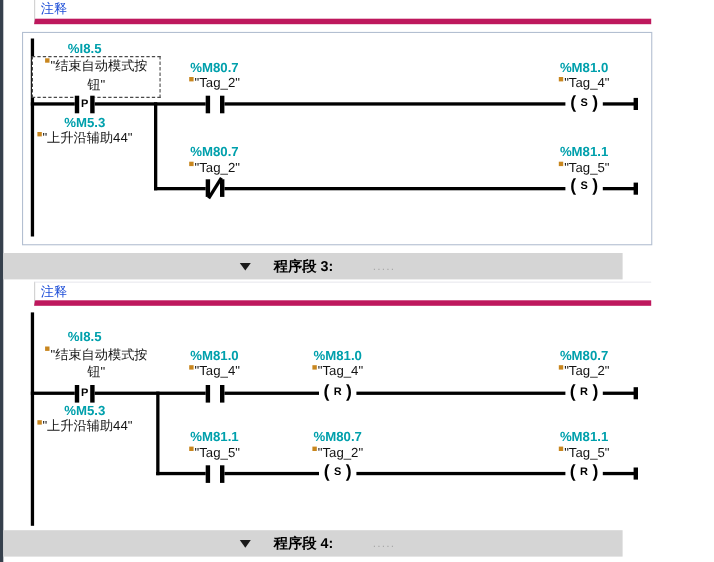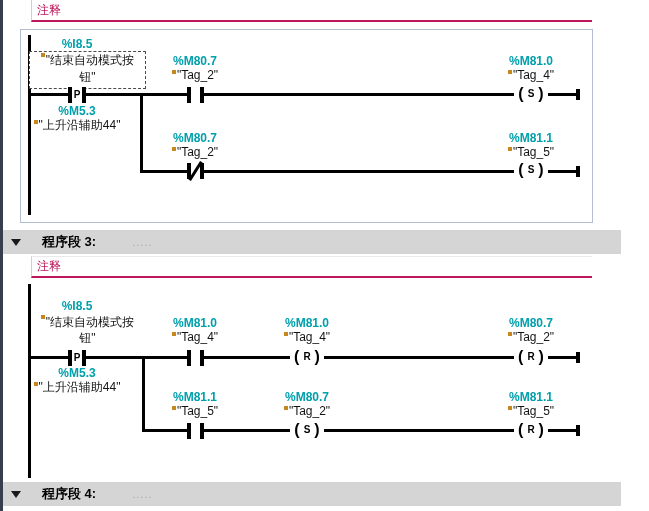--- a/index.html
+++ b/index.html
@@ -2,22 +2,22 @@
 <html style="--operand: #00a0ac; --tagicon: #c8861e; --headerbg: #d5d5d5;"><head>
 <meta charset="utf-8">
 <style>
   html,body{margin:0;padding:0;background:#fff;}
   .screen{position:relative;width:649px;height:511px;overflow:hidden;background:#fff;
           font-family:"Liberation Sans",sans-serif;}
   .edge-strip{position:absolute;left:0;top:0;width:3px;height:511px;background:#36404c;}
 
   
   .comment{position:absolute;left:31px;width:561px;height:22px;
-           border-left:1px solid #cfcfcf;border-bottom:2px solid #be185d;
-           color:#be185d;font-size:12px;display:flex;align-items:center;padding-left:5px;box-sizing:border-box;}
+           border-left:1px solid #cfcfcf;border-bottom:5px solid #be185d;
+           color:#1d4ed8;font-size:12px;display:flex;align-items:center;padding-left:5px;box-sizing:border-box;}
   .comment.bordertop{border-top:1px solid #e9e9ee;}
 
   
   .frame{position:absolute;border:1px solid #b3bfd1;background:transparent;}
 
   
   .hline{position:absolute;height:3px;background:#000;}
   .vline{position:absolute;width:3px;background:#000;}
   .etick{position:absolute;width:4px;height:11px;background:#000;}
 
@@ -39,22 +39,22 @@
   .tname{position:absolute;height:14px;line-height:13px;font-size:12px;color:#141414;
          display:flex;justify-content:center;white-space:nowrap;}
   .tsq{width:4px;height:4px;background:var(--tagicon,#c8861e);margin:1px 1px 0 0;flex:none;}
 
   .selbox{position:absolute;border:1px dashed #4a4a4a;background:#fff;font-size:12px;
           color:#141414;text-align:center;line-height:17px;box-sizing:border-box;}
   .nameblock{position:absolute;font-size:12px;color:#141414;text-align:center;line-height:16px;}
   .nline{display:flex;justify-content:center;white-space:nowrap;}
 
   
-  .netheader{position:absolute;left:3px;width:618px;height:24px;background:var(--headerbg,#d5d5d5);
-             display:flex;align-items:center;}
+  .netheader{position:absolute;left:3px;width:563px;height:24px;background:var(--headerbg,#d5d5d5);
+             display:flex;align-items:center;justify-content:center;}
   .tri{width:0;height:0;border-left:5px solid transparent;border-right:5px solid transparent;
        border-top:7px solid #1a1a1a;margin-left:8px;}
   .nettitle{font-size:13px;font-weight:bold;color:#000;margin-left:21px;white-space:nowrap;}
   .netdots{font-size:11px;color:#a9a9a9;margin-left:36px;letter-spacing:1px;}
 </style>
 </head>
 <body>
 
 <div class="screen">
   <div class="edge-strip"></div>

